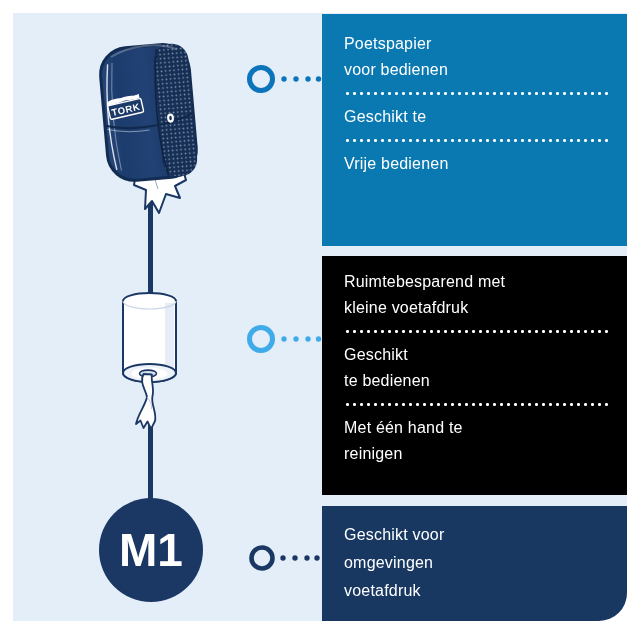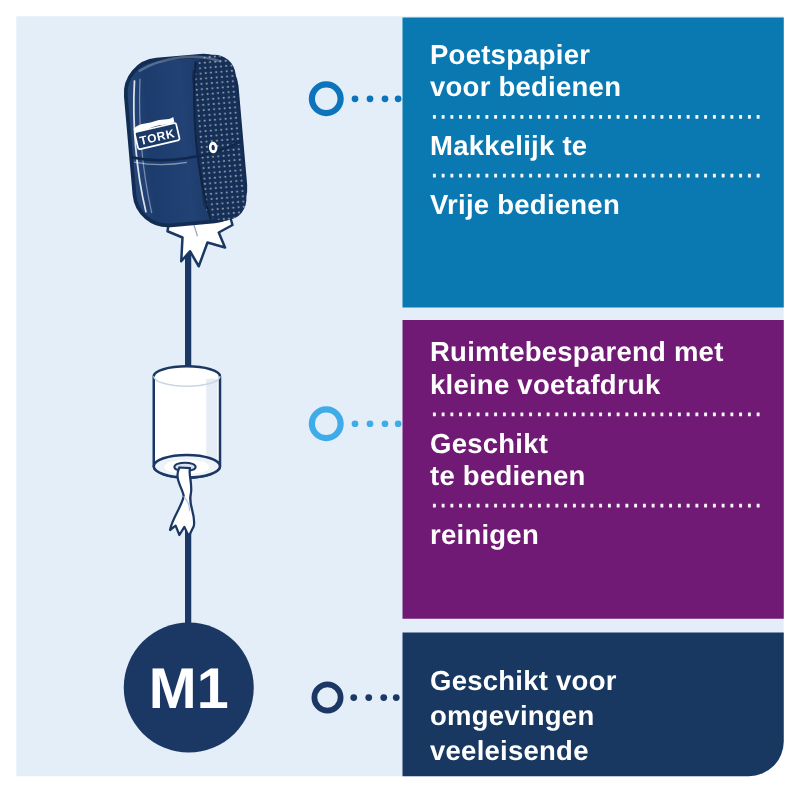--- a/index.html
+++ b/index.html
@@ -5,22 +5,22 @@
   html,body{margin:0;padding:0;background:#ffffff;}
   .canvas{position:relative;width:640px;height:640px;background:#ffffff;overflow:hidden;
           font-family:"Liberation Sans",sans-serif;}
   .panel{position:absolute;left:13px;top:13px;width:614px;height:608px;
          background:#e3eef9;border-bottom-right-radius:28px;}
   svg.art{position:absolute;left:0;top:0;width:640px;height:640px;}
   .box{position:absolute;left:322px;width:305px;box-sizing:border-box;
        color:#ffffff;padding-left:22px;padding-right:16px;overflow:hidden;}
   .box1{top:14px;height:232px;padding-top:17px;}
   .box2{top:256px;height:239px;padding-top:13px;}
-  .box3{top:506px;height:115px;padding-top:25px;border-bottom-right-radius:28px;}
-  .item{font-size:22px;font-weight:bold;line-height:26px;white-space:nowrap;letter-spacing:.2px;}
+  .box3{top:506px;height:115px;padding-top:15px;border-bottom-right-radius:28px;}
+  .item{font-size:16px;font-weight:normal;line-height:26px;white-space:nowrap;letter-spacing:.2px;}
   .box3 .item{line-height:28px;}
   .dots{height:3px;margin:9px 0;background-repeat:repeat-x;
         background-image:radial-gradient(circle,#ffffff 1.35px,rgba(255,255,255,0) 1.55px);
         background-size:7px 3px;}
 </style>
 </head>
 <body>
 
 <div class="canvas">
 
@@ -116,45 +116,46 @@
     </g>
   </svg>
 
   <div class="box box1" style="background-color: rgb(10, 121, 178);">
     <div class="item">
       <div>Poetspapier</div>
       <div>voor bedienen</div>
     </div>
     <div class="dots"></div>
     <div class="item">
-      <div>Makkelijk te</div>
+      <div>Geschikt te</div>
     </div>
     <div class="dots"></div>
     <div class="item">
       <div>Vrije bedienen</div>
     </div>
   </div>
 
-  <div class="box box2" style="background-color: #701a75;">
+  <div class="box box2" style="background-color: #000000;">
     <div class="item">
       <div>Ruimtebesparend met</div>
       <div>kleine voetafdruk</div>
     </div>
     <div class="dots"></div>
     <div class="item">
       <div>Geschikt</div>
       <div>te bedienen</div>
     </div>
     <div class="dots"></div>
     <div class="item">
+      <div>Met één hand te</div>
       <div>reinigen</div>
     </div>
   </div>
 
   <div class="box box3" style="background-color: rgb(24, 56, 98);">
     <div class="item">
       <div>Geschikt voor</div>
       <div>omgevingen</div>
-      <div>veeleisende</div>
+      <div>voetafdruk</div>
     </div>
   </div>
 
 </div>
 
 </body></html>

